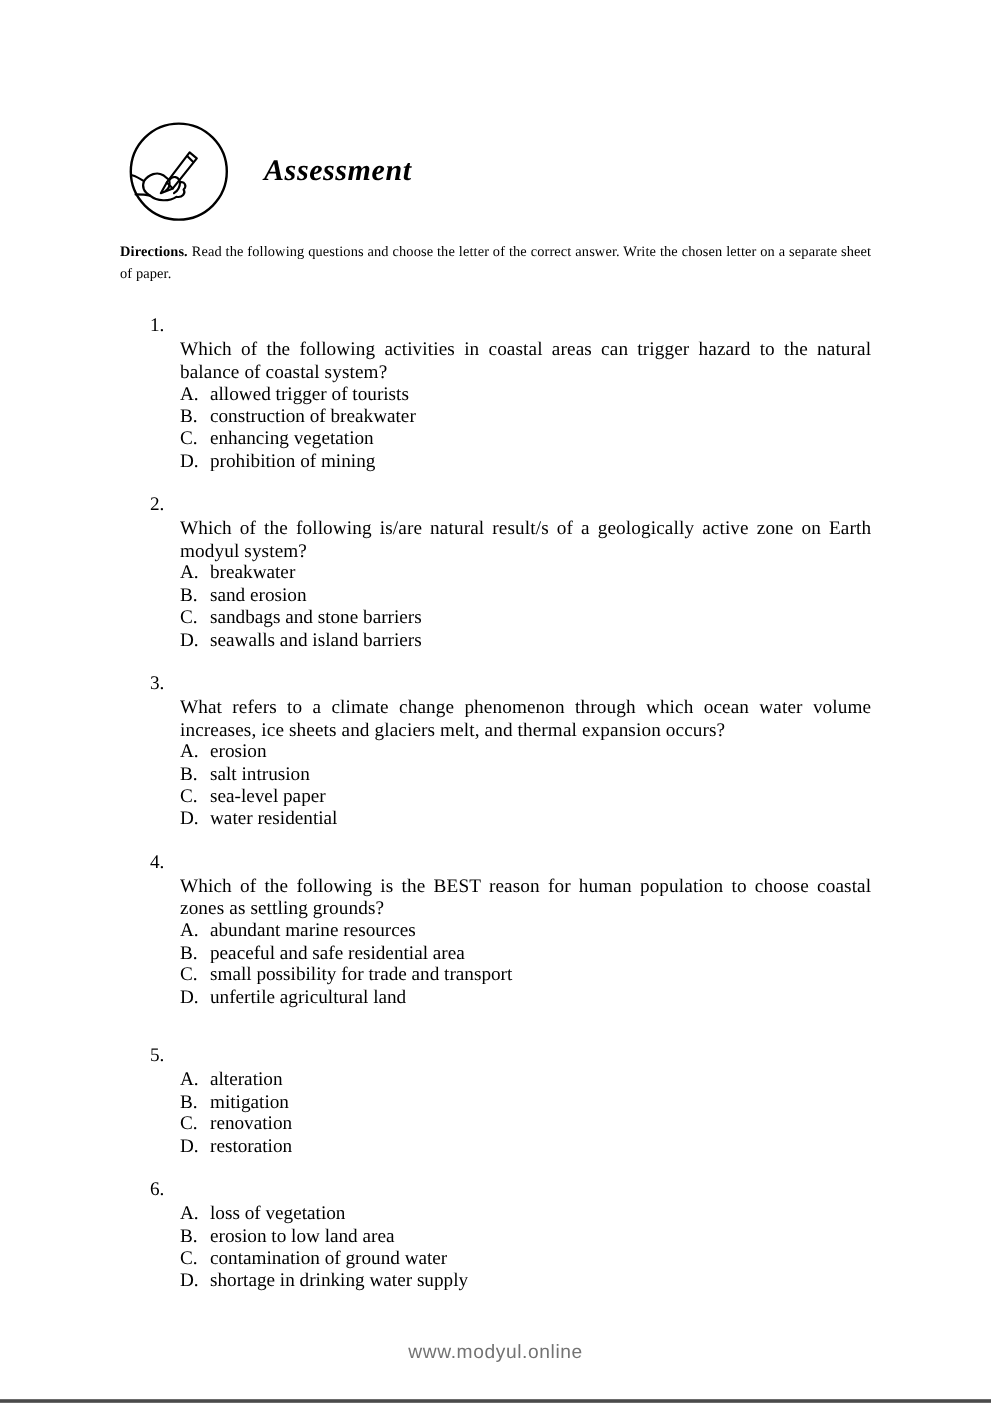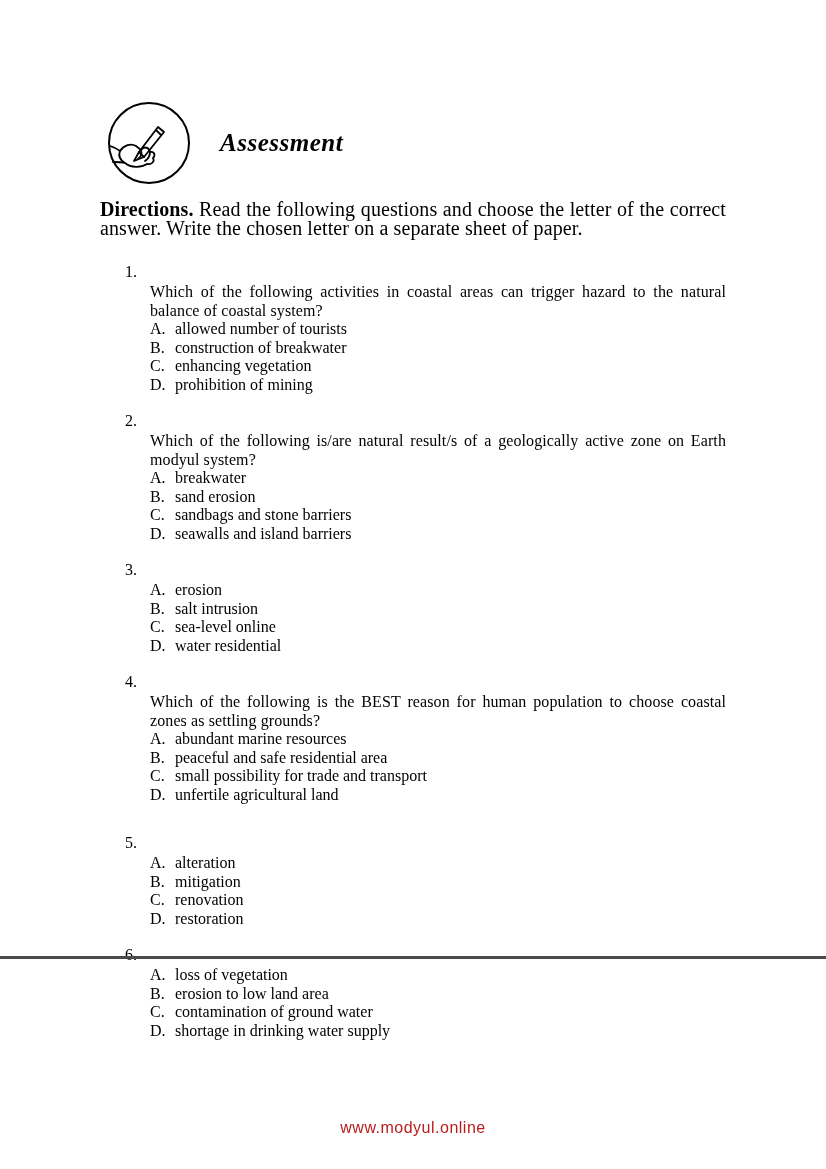--- a/index.html
+++ b/index.html
@@ -5,37 +5,37 @@
   * { box-sizing: border-box; }
   html, body { margin: 0; padding: 0; }
   body {
     width: 826px; height: 1169px;
     background: #ffffff;
     font-family: "Liberation Serif", "DejaVu Serif", serif;
     color: #000;
     position: relative;
     overflow: hidden;
   }
-  .page { position: relative; width: 826px; height: 959px; }
+  .page { position: relative; width: 826px; height: 1169px; }
   .content { padding: 100px 100px 0 100px; }
 
   .header { display: flex; align-items: center; margin-left: 6px; }
   .icon-wrap { width: 86px; height: 86px; flex-shrink: 0; }
   .icon-wrap svg { width: 86px; height: 86px; display: block; }
   .title {
     margin-left: 28px;
     font-size: 25px;
     font-weight: bold;
     font-style: italic;
     letter-spacing: 0.5px;
   }
 
   .directions {
     margin-top: 14px;
-    font-size: 20px;
+    font-size: 12px;
     line-height: 19px;
     text-align: justify;
     letter-spacing: 0.1px;
   }
   .directions .dir-label { font-weight: bold; }
 
   .questions { margin-top: 25px; }
   .question { display: flex; margin-bottom: 18px; padding-left: 25px; }
   .question.gap-lg { margin-top: 30px; }
   .q-num { width: 25px; flex-shrink: 0; font-size: 16px; line-height: 18.5px; }
@@ -50,21 +50,21 @@
 
   .page-number {
     position: absolute; left: 0; right: 0; top: 1076px;
     text-align: center; font-size: 16px;
   }
   .watermark {
     position: absolute; left: 0; right: 0; top: 1119px;
     text-align: center;
     font-family: "Liberation Sans", sans-serif;
     font-size: 16px;
-    color: #b91c1c;
+    color: #737373;
     letter-spacing: 0.5px;
   }
   .bottom-edge {
     position: absolute; left: 0; right: 0; bottom: 0;
     height: 3px; background: #4a4a4a;
   }
 </style>
 </head>
 <body>
 
@@ -97,21 +97,21 @@
       <span>Read the following questions and choose the letter of the correct answer. Write the chosen letter on a separate sheet of paper.</span></p>
 
     <div class="questions">
 
       <div class="question">
         <div class="q-num">1.</div>
         <div class="q-body">
           <div class="q-text">Which of the following activities in coastal areas can trigger hazard to the natural balance of coastal system?</div>
           <div class="choice">
             <span class="c-letter">A.</span>
-            <span class="c-text">allowed number of tourists</span>
+            <span class="c-text">allowed trigger of tourists</span>
           </div>
           <div class="choice">
             <span class="c-letter">B.</span>
             <span class="c-text">construction of breakwater</span>
           </div>
           <div class="choice">
             <span class="c-letter">C.</span>
             <span class="c-text">enhancing vegetation</span>
           </div>
           <div class="choice">
@@ -140,31 +140,32 @@
           <div class="choice">
             <span class="c-letter">D.</span>
             <span class="c-text">seawalls  and island barriers</span>
           </div>
         </div>
       </div>
 
       <div class="question">
         <div class="q-num">3.</div>
         <div class="q-body">
+          <div class="q-text">What refers to a climate change phenomenon through which ocean water volume increases, ice sheets and glaciers melt, and thermal expansion occurs?</div>
           <div class="choice">
             <span class="c-letter">A.</span>
             <span class="c-text">erosion</span>
           </div>
           <div class="choice">
             <span class="c-letter">B.</span>
             <span class="c-text">salt intrusion</span>
           </div>
           <div class="choice">
             <span class="c-letter">C.</span>
-            <span class="c-text">sea-level online</span>
+            <span class="c-text">sea-level paper</span>
           </div>
           <div class="choice">
             <span class="c-letter">D.</span>
             <span class="c-text">water residential</span>
           </div>
         </div>
       </div>
 
       <div class="question">
         <div class="q-num">4.</div>

